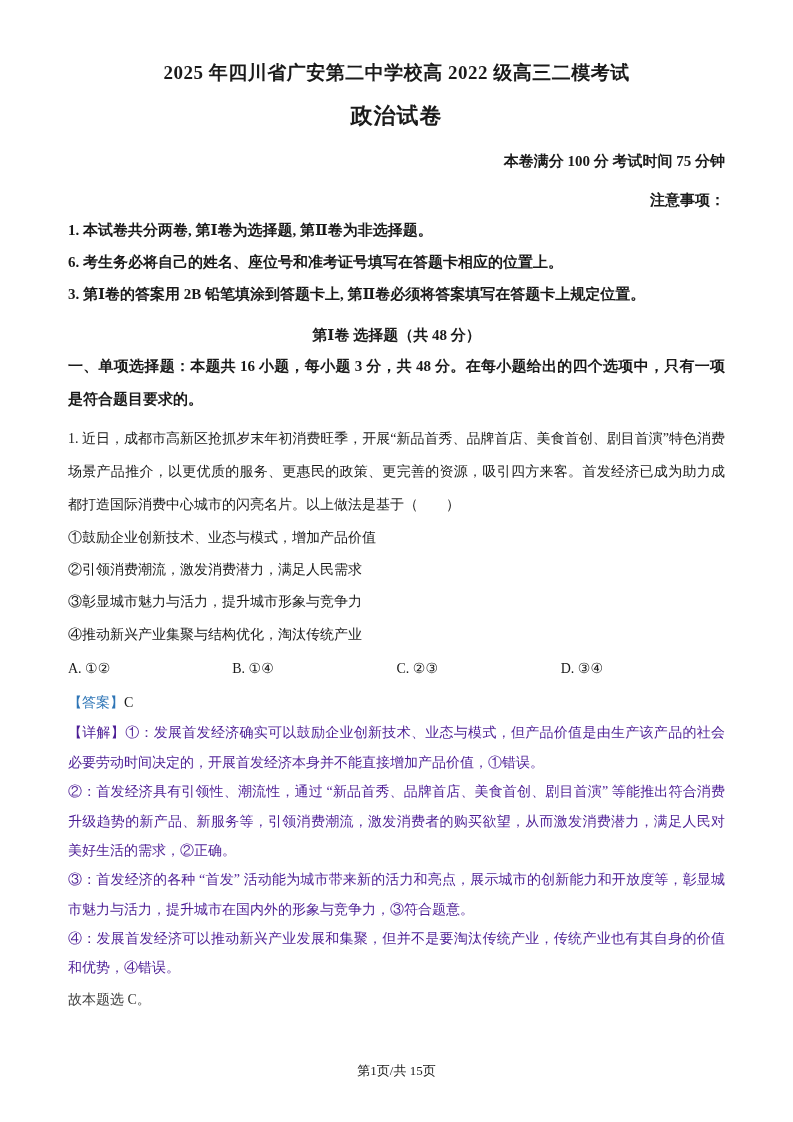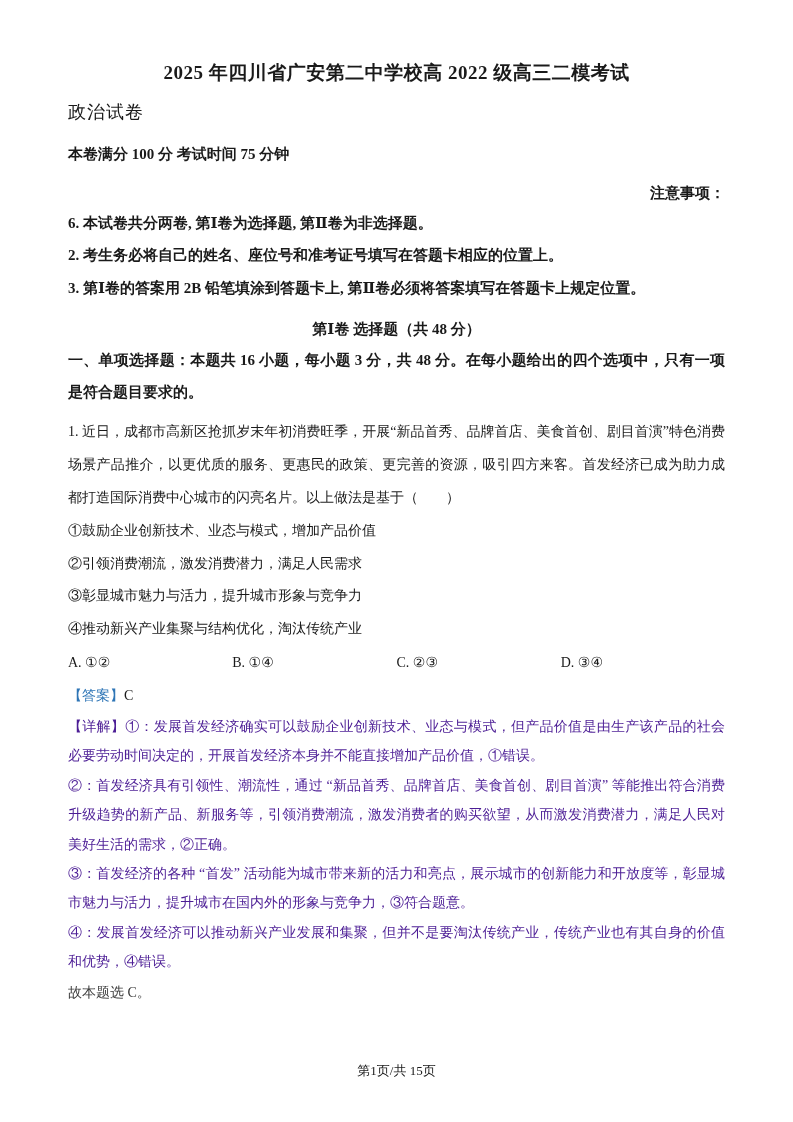--- a/index.html
+++ b/index.html
@@ -20,29 +20,29 @@
     overflow: hidden;
   }
   .title {
     text-align: center;
     font-size: 19px;
     font-weight: bold;
     line-height: 1.6;
     letter-spacing: 0.5px;
   }
   .subtitle {
-    text-align: left;
-    font-size: 18px;
-    font-weight: normal;
+    text-align: center;
+    font-size: 22px;
+    font-weight: bold;
     line-height: 1.6;
     margin-top: 10px;
     letter-spacing: 1px;
   }
   .exam-info {
-    text-align: left;
+    text-align: right;
     font-size: 15px;
     font-weight: bold;
     margin-top: 18px;
   }
   .notice-header {
     font-size: 15px;
     font-weight: bold;
     margin-top: 16px;
     line-height: 1.8;
     text-align: right;
@@ -121,22 +121,22 @@
 </head>
 <body>
 
 <div class="page">
 
   <div class="title">2025 年四川省广安第二中学校高 2022 级高三二模考试</div>
   <div class="subtitle">政治试卷</div>
   <div class="exam-info">本卷满分 100 分  考试时间 75 分钟</div>
 
   <div class="notice-header">注意事项：</div>
-  <div class="notice-line">6. 本试卷共分两卷, 第Ⅰ卷为选择题, 第Ⅱ卷为非选择题。</div>
-  <div class="notice-line">2. 考生务必将自己的姓名、座位号和准考证号填写在答题卡相应的位置上。</div>
+  <div class="notice-line">1. 本试卷共分两卷, 第Ⅰ卷为选择题, 第Ⅱ卷为非选择题。</div>
+  <div class="notice-line">6. 考生务必将自己的姓名、座位号和准考证号填写在答题卡相应的位置上。</div>
   <div class="notice-line">3. 第Ⅰ卷的答案用 2B 铅笔填涂到答题卡上, 第Ⅱ卷必须将答案填写在答题卡上规定位置。</div>
 
   <div class="section-header">第Ⅰ卷 选择题（共 48 分）</div>
   <div class="section-instruction">一、单项选择题：本题共 16 小题，每小题 3 分，共 48 分。在每小题给出的四个选项中，只有一项是符合题目要求的。</div>
 
   <div class="question-stem">1.  近日，成都市高新区抢抓岁末年初消费旺季，开展“新品首秀、品牌首店、美食首创、剧目首演”特色消费场景产品推介，以更优质的服务、更惠民的政策、更完善的资源，吸引四方来客。首发经济已成为助力成都打造国际消费中心城市的闪亮名片。以上做法是基于（　　）</div>
 
   <div class="item-line">①鼓励企业创新技术、业态与模式，增加产品价值</div>
   <div class="item-line">②引领消费潮流，激发消费潜力，满足人民需求</div>
   <div class="item-line">③彰显城市魅力与活力，提升城市形象与竞争力</div>

